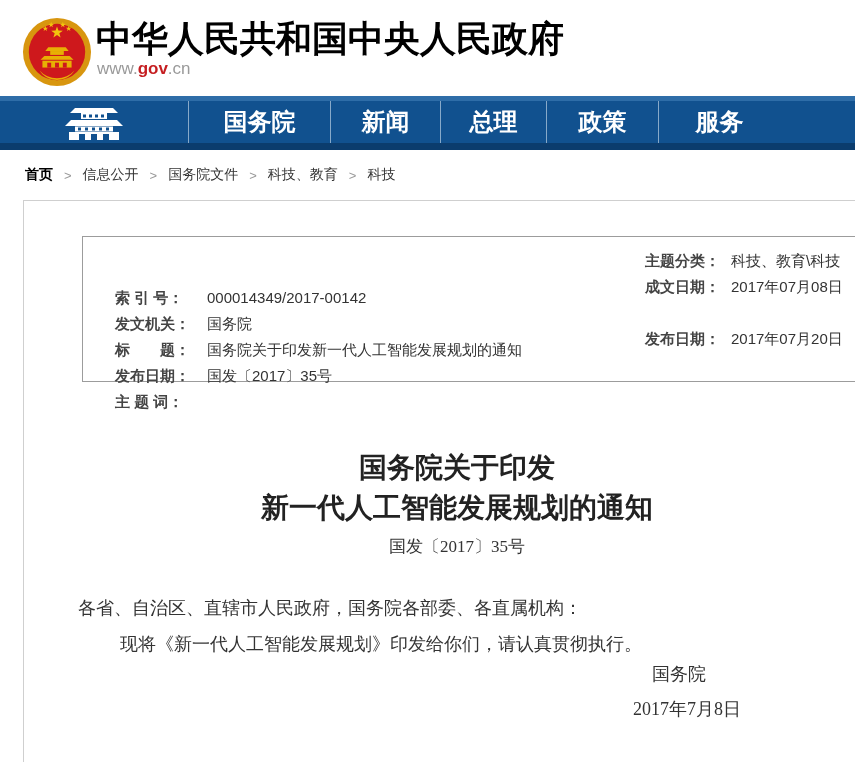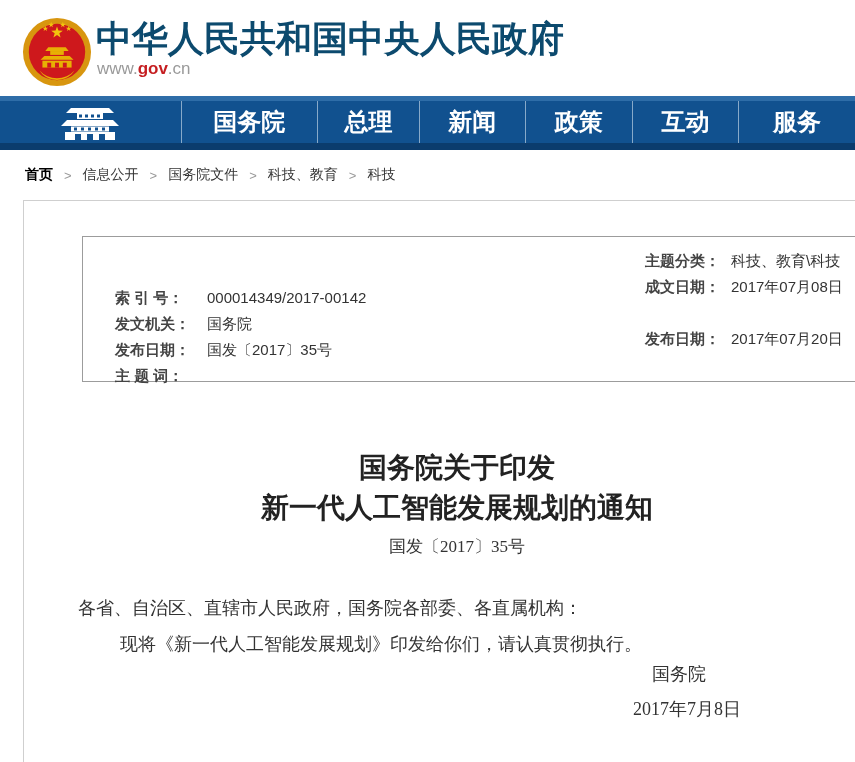--- a/index.html
+++ b/index.html
@@ -4,21 +4,21 @@
 <style>
   * { margin:0; padding:0; box-sizing:border-box; }
   html,body { width:855px; height:762px; }
   body { position:relative; overflow:hidden; background:#fff;
          font-family:"Liberation Sans", sans-serif; }
 
   
   #header { position:absolute; left:0; top:0; width:855px; height:96px; background:#fff; }
   #emblem { position:absolute; left:22px; top:17px; width:70px; height:70px; cursor:pointer; }
   #site-title { position:absolute; left:96px; top:15px; font-size:36px; font-weight:bold;
-                color:#0c4a6e; white-space:nowrap; cursor:pointer; }
+                color:#000000; white-space:nowrap; cursor:pointer; }
   #site-url { position:absolute; left:97px; top:59px; font-size:17px; color:#9a9a9a; }
   #site-url .gov { color:#c51e21; font-weight:bold; }
 
   
   #nav { position:absolute; left:0; top:96px; width:855px; height:54px; background:#11518f; }
   #nav .strip-top { position:absolute; top:0; left:0; right:0; height:5px; background:#2e6da8; }
   #nav .strip-bottom { position:absolute; bottom:0; left:0; right:0; height:7px; background:#0b3c6d; }
   #nav .nav-items { position:absolute; top:5px; bottom:7px; left:0; right:0; display:flex; }
   .nav-home { width:188px; display:flex; align-items:center; justify-content:center; cursor:pointer; }
   .nav-item { display:flex; align-items:center; justify-content:center; color:#fff;
@@ -113,24 +113,23 @@
         <rect x="31" y="25.5" width="3" height="3" fill="#11518f"></rect>
         <rect x="38" y="25.5" width="3" height="3" fill="#11518f"></rect>
         <rect x="45" y="25.5" width="3" height="3" fill="#11518f"></rect>
         <rect x="8" y="30" width="50" height="8" fill="#fff"></rect>
         <rect x="18" y="32" width="6" height="6" fill="#11518f"></rect>
         <rect x="30" y="32" width="6" height="6" fill="#11518f"></rect>
         <rect x="42" y="32" width="6" height="6" fill="#11518f"></rect>
       </svg>
     </div>
     <div class="nav-item w1">国务院</div>
+    <div class="nav-item w3">新闻</div>
     <div class="nav-item w2">总理</div>
-    <div class="nav-item w3">新闻</div>
     <div class="nav-item w4">政策</div>
-    <div class="nav-item w5">互动</div>
     <div class="nav-item w6">服务</div>
   </div>
 </div>
 
 <div id="breadcrumb">
   <span class="crumb first">首页</span>
   <span class="crumb-sep">&gt;</span>
   <span class="crumb">信息公开</span>
   <span class="crumb-sep">&gt;</span>
   <span class="crumb">国务院文件</span>
@@ -139,20 +138,21 @@
   <span class="crumb-sep">&gt;</span>
   <span class="crumb">科技</span>
 </div>
 
 <div id="doc-container">
 
   <div id="meta-box">
     <div class="meta-col left">
       <div class="meta-row"><span class="meta-label">索 引 号：</span><span class="meta-value">000014349/2017-00142</span></div>
       <div class="meta-row"><span class="meta-label">发文机关：</span><span class="meta-value">国务院</span></div>
+      <div class="meta-row"><span class="meta-label">标　　题：</span><span class="meta-value">国务院关于印发新一代人工智能发展规划的通知</span></div>
       <div class="meta-row"><span class="meta-label">发布日期：</span><span class="meta-value">国发〔2017〕35号</span></div>
       <div class="meta-row"><span class="meta-label">主 题 词：</span><span class="meta-value"></span></div>
     </div>
     <div class="meta-col right">
       <div class="meta-row"><span class="meta-label">主题分类：</span><span class="meta-value">科技、教育\科技</span></div>
       <div class="meta-row"><span class="meta-label">成文日期：</span><span class="meta-value">2017年07月08日</span></div>
       <div class="meta-row"></div>
       <div class="meta-row"><span class="meta-label">发布日期：</span><span class="meta-value">2017年07月20日</span></div>
     </div>
   </div>

